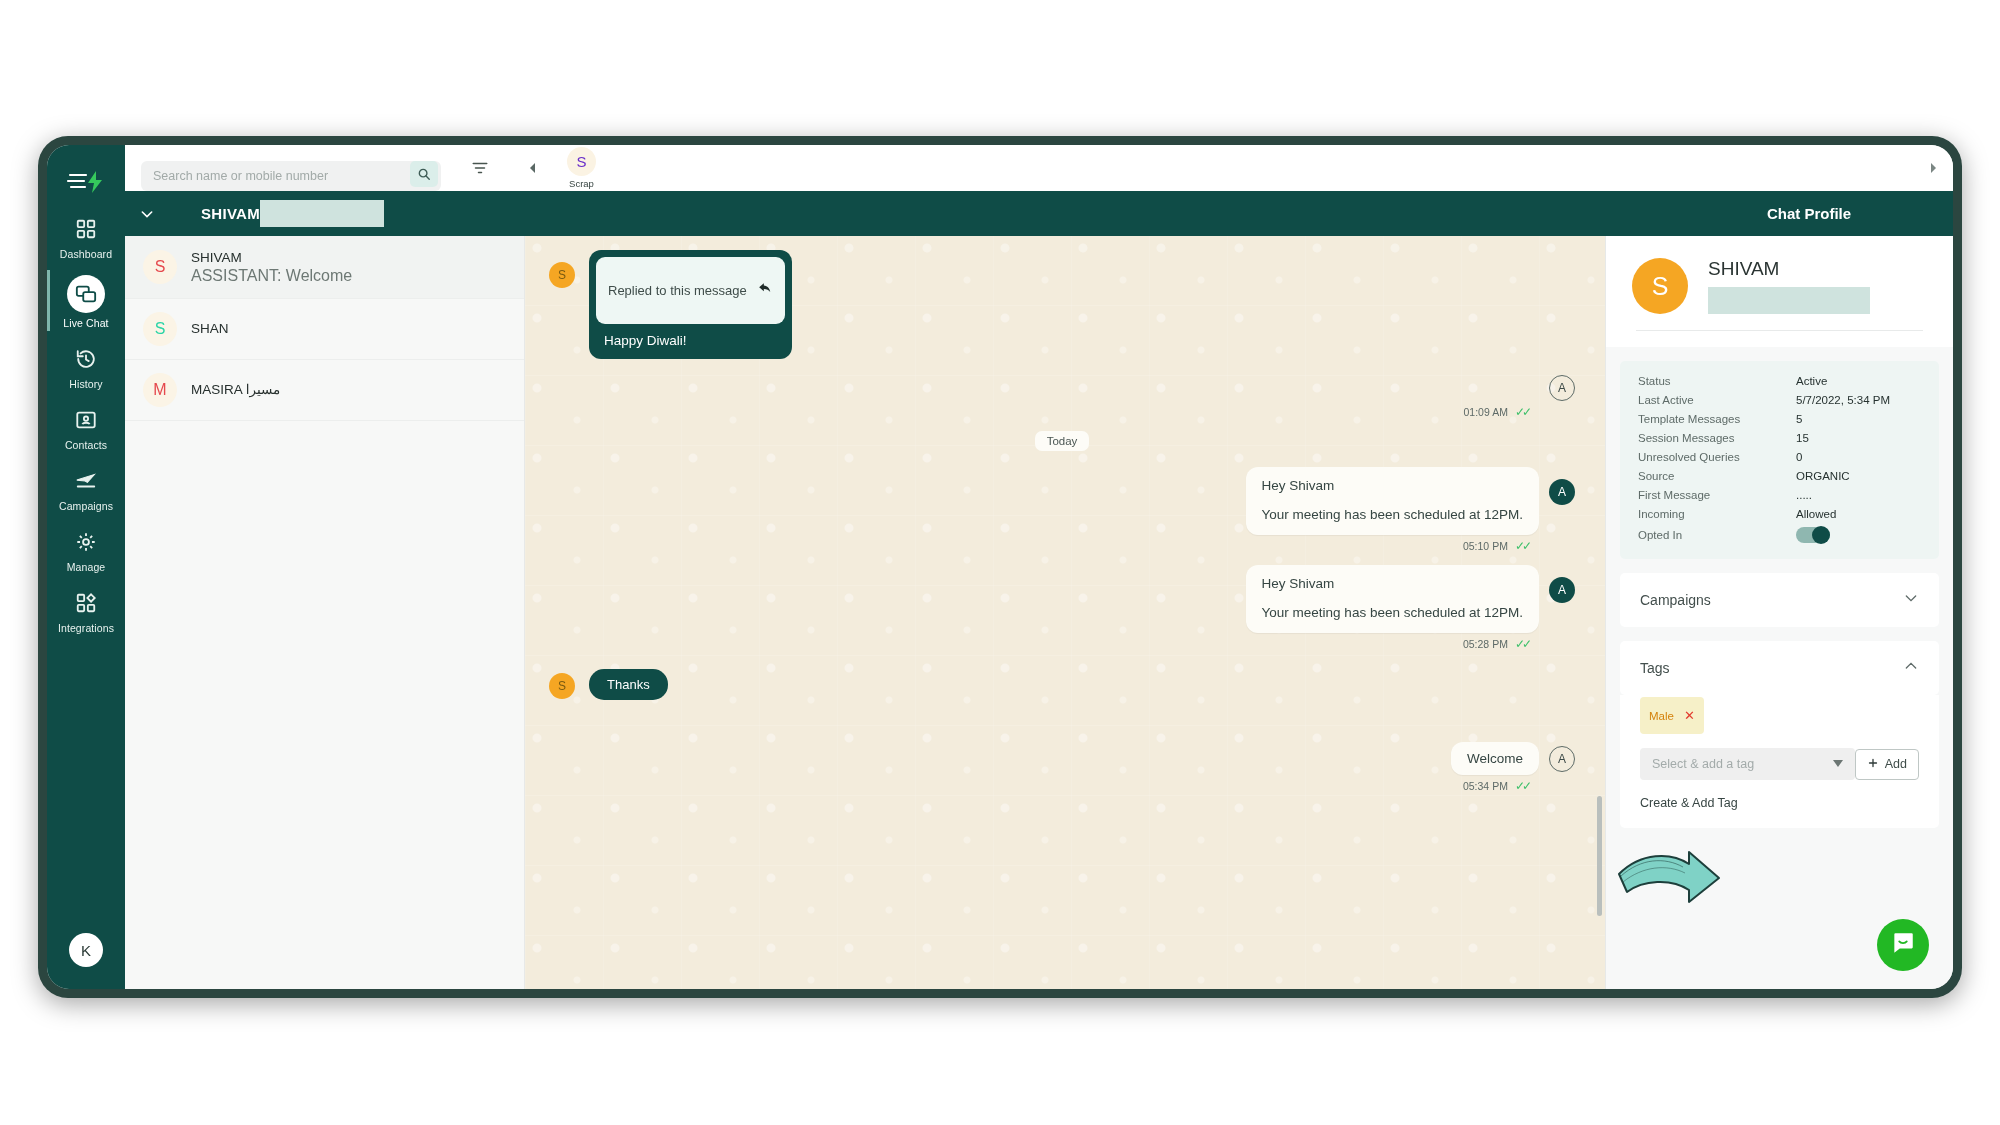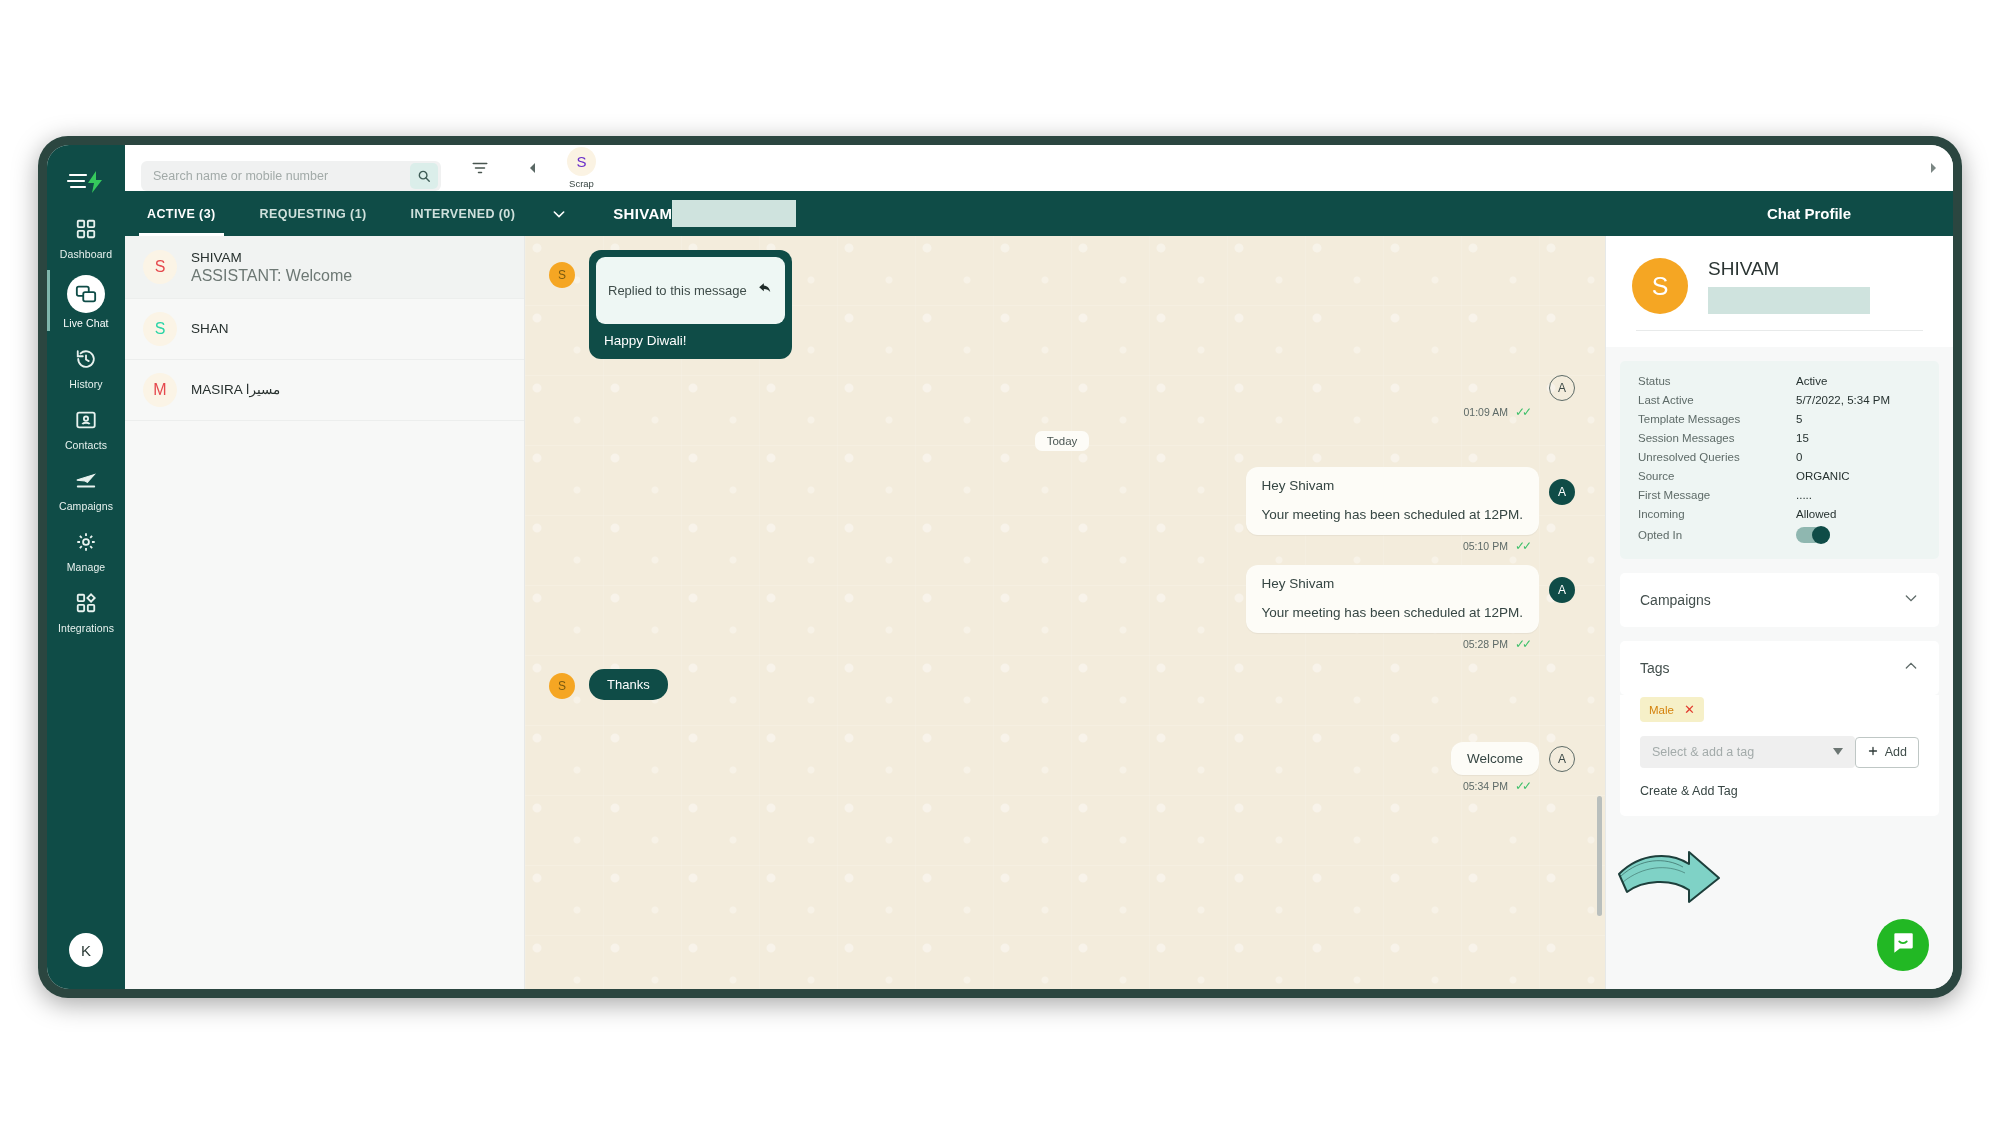--- a/index.html
+++ b/index.html
@@ -73,21 +73,21 @@
   #topbar {
     height: 46px; flex: 0 0 46px;
     background: #ffffff;
     display: flex; align-items: center;
     padding: 0 14px 0 16px;
     position: relative; z-index: 4;
   }
   #search-wrap {
     position: relative; width: 300px; height: 30px;
     background: #f0f1f1; border-radius: 6px;
-    display: flex; align-items: center; margin-top: 16px;
+    display: flex;  margin-top: 16px;
   }
   #search-input {
     flex: 1 1 auto; height: 100%; border: 0; background: transparent;
     padding: 0 12px; font-size: 12.5px; color: #3c4a46;
     font-family: "Liberation Sans", sans-serif; outline: none;
   }
   #search-input::placeholder { color: #a2aaa8; }
   #search-btn {
     width: 28px; height: 26px; margin-right: 3px;
     background: #dbeeea; border-radius: 5px;
@@ -296,21 +296,21 @@
   }
   .acc {
     background: #ffffff; margin: 14px 14px 0; border-radius: 5px;
     padding: 17px 20px; display: flex; align-items: center; cursor: pointer;
   }
   .acc-title { font-size: 14px; color: #434f4d; flex: 1 1 auto; }
   .acc-body { background:#ffffff; margin: 0 14px; border-radius: 0 0 5px 5px; padding: 2px 20px 18px; }
   .tag-chip {
     display: inline-flex; align-items: center; gap: 10px;
     background: #f6f0c8; color: #d4820c;
-    border-radius: 4px; padding: 5px 9px; font-size: 11.5px;
+    border-radius: 4px; padding: 11px 9px; font-size: 11.5px;
     margin-bottom: 14px;
   }
   .tag-x { color: #e23b2e; font-size: 13px; cursor: pointer; }
   .tag-input-row { display: flex; align-items: center; }
   #tag-select {
     flex: 1 1 auto; height: 32px; background: #efefef; border-radius: 4px;
     display: flex; align-items: center; padding: 0 12px;
     font-size: 12.5px; color: #a3abaa; cursor: pointer;
   }
   #tag-add-btn {
@@ -454,25 +454,20 @@
           <div id="scrap-label">Scrap</div>
         </div>
         <div id="topbar-right">
           <svg width="12" height="14" viewBox="0 0 12 14">
               <path d="M4 2 L9 7 L4 12 Z" fill="#7b8683"></path>
             </svg>
         </div>
       </div>
 
       <div id="header-strip">
-        <div id="tabs">
-          <div class="tab active">ACTIVE (3)</div>
-          <div class="tab">REQUESTING (1)</div>
-          <div class="tab">INTERVENED (0)</div>
-        </div>
         <div id="tabs-chevron">
           <svg width="16" height="16" viewBox="0 0 24 24" fill="none" stroke="#ffffff" stroke-width="2.4" stroke-linecap="round">
             <path d="M5 9l7 7 7-7"></path>
           </svg>
         </div>
         <div id="conv-title-wrap">
           <span id="conv-title">SHIVAM</span>
           <span id="conv-redact"></span>
         </div>
         <div id="profile-header-title">Chat Profile</div>

